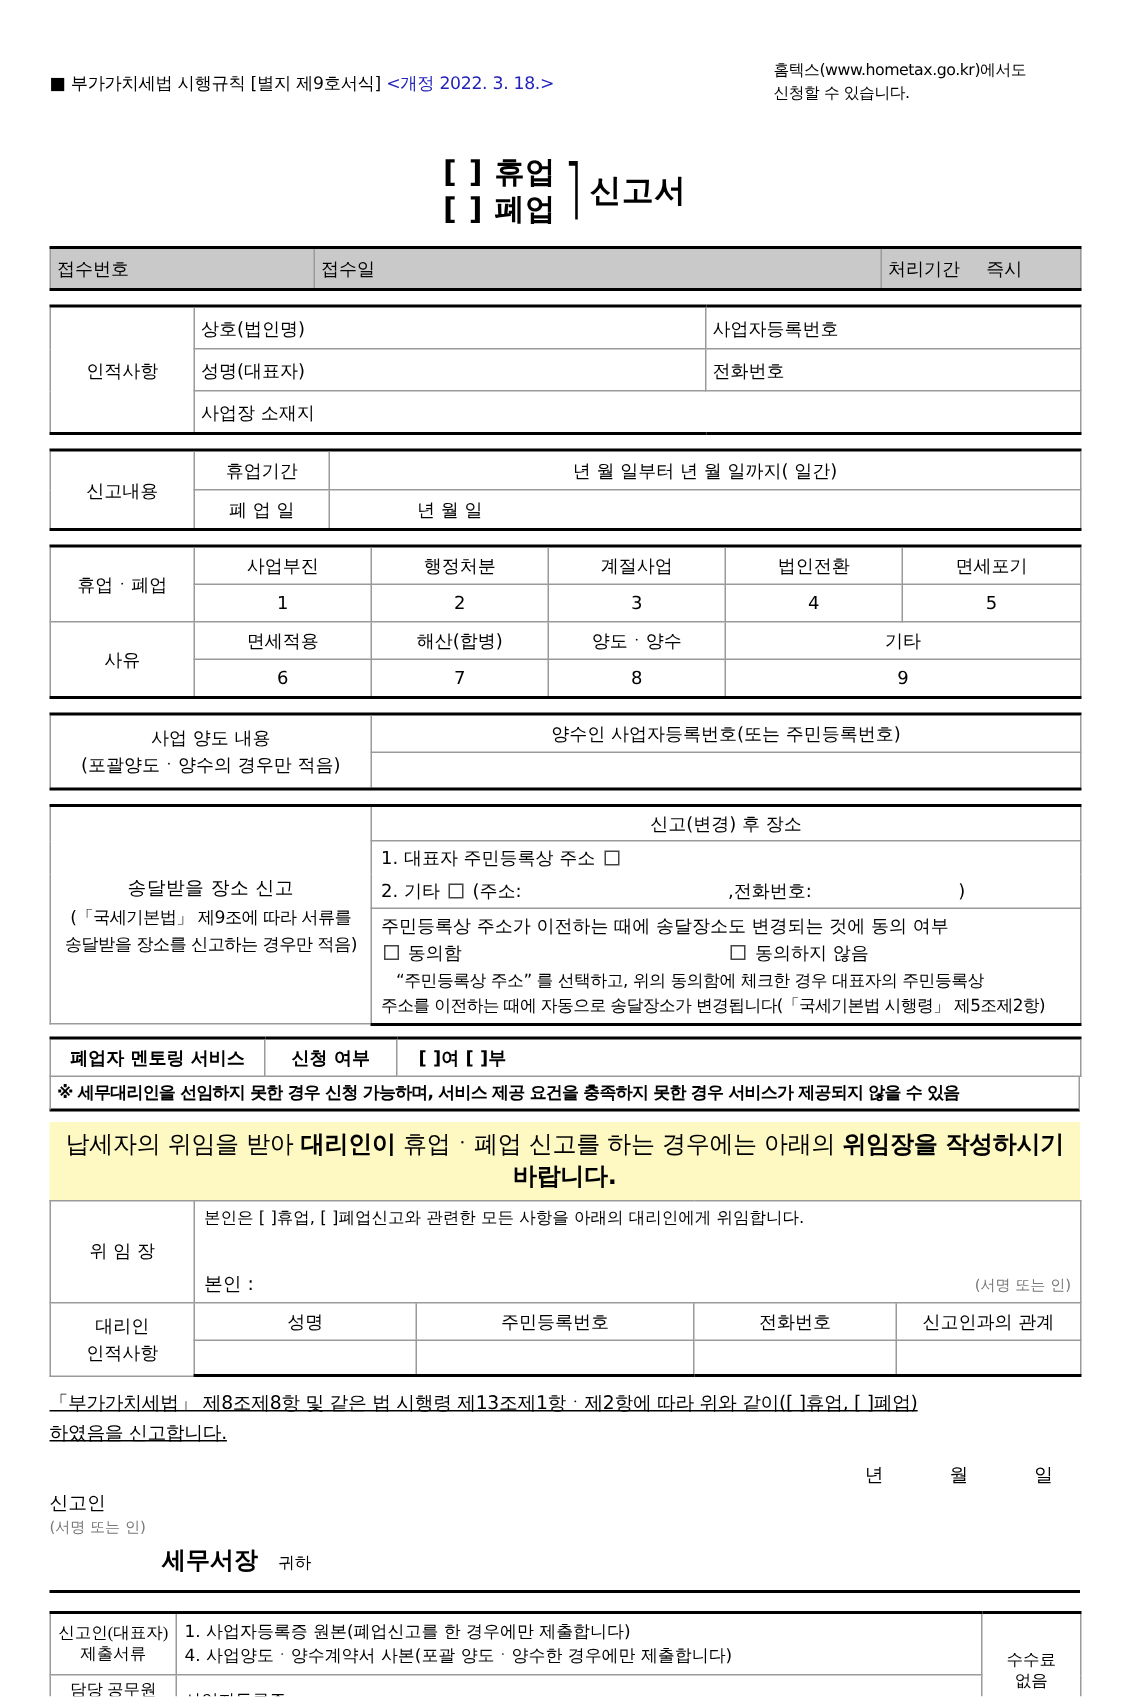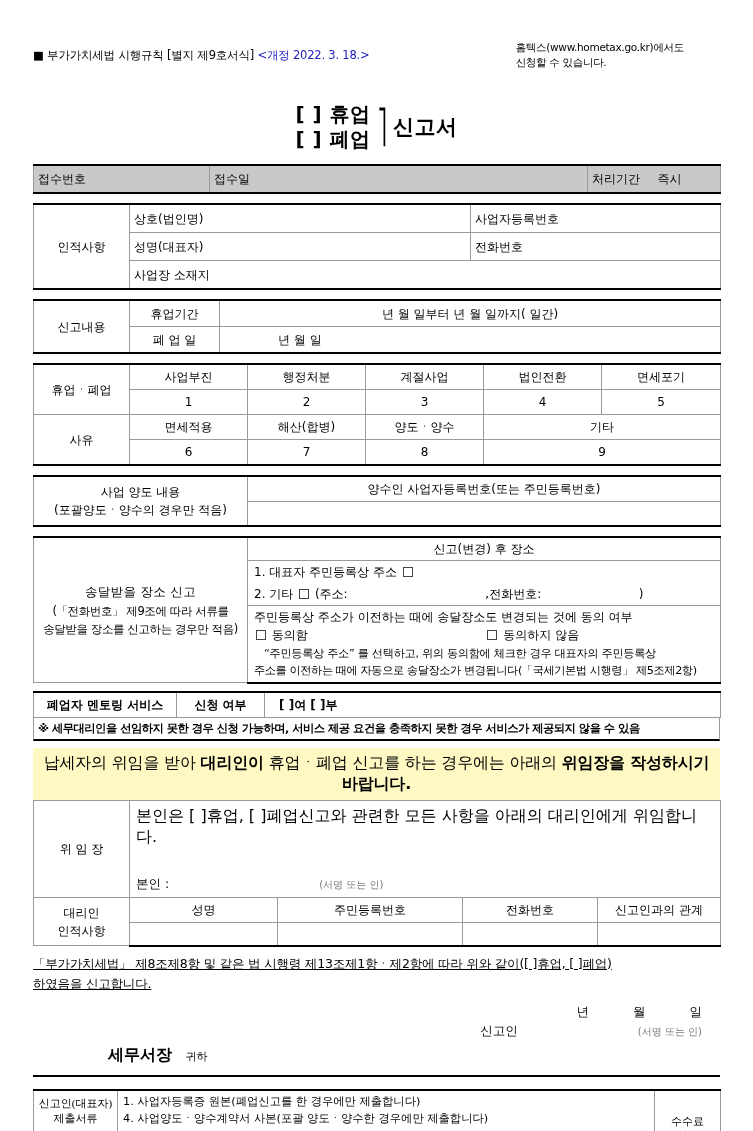--- a/index.html
+++ b/index.html
@@ -170,20 +170,21 @@
     margin-top: 10px;
     padding-right: 18px;
   }
   .date-row span { margin-left: 44px; }
   .signer-row {
     display: flex;
     justify-content: flex-end;
     align-items: baseline;
     font-size: 12.5px;
     margin-top: 2px;
+    flex-direction: column;
   }
   .signer-row .who { margin-right: 120px; }
   .office-row {
     font-size: 16px;
     font-weight: bold;
     margin-top: 5px;
     padding-left: 75px;
   }
   .office-row .sub { font-size: 11px; font-weight: normal; margin-left: 8px; }
 
@@ -371,21 +372,21 @@
 
   <table class="frm deliv">
     <colgroup>
           <col style="width:214px">
           <col style="width:473px">
         </colgroup>
     <tbody>
       <tr>
         <td rowspan="4" class="ctr mid tb-top" style="line-height:1.55;padding:1px 2px;font-size:11.5px;letter-spacing:-0.4px">
           <div style="font-size:12.5px;letter-spacing:0.3px;margin-bottom:2px">송달받을 장소 신고</div>
-          <div>(「전화번호」 제9조에 따라 서류를</div>
+          <div>(「국세기본법」 제9조에 따라 서류를</div>
           <div>송달받을 장소를 신고하는 경우만 적음)</div>
         </td>
         <td class="ctr tb-top" style="height:18px">신고(변경) 후 장소</td>
       </tr>
       <tr>
         <td class="lft noB" style="height:18px;padding-left:6px">
           <span>1. 대표자 주민등록상 주소</span>
           <span class="chk"></span>
         </td>
       </tr>
@@ -446,22 +447,22 @@
           <col style="width:96px">
           <col style="width:148px">
           <col style="width:185px">
           <col style="width:135px">
           <col style="width:123px">
         </colgroup>
     <tbody>
       <tr>
         <td rowspan="1" class="ctr mid" style="height:48px">위 임 장</td>
         <td colspan="4" class="lft" style="padding:4px 6px">
-          <div style="font-size:16px">본인은 [   ]휴업, [   ]폐업신고와 관련한 모든 사항을 아래의 대리인에게 위임합니다.</div>
-          <div style="display:flex;justify-content:flex-start;align-items:baseline;margin-top:28px">
+          <div style="font-size:11px">본인은 [   ]휴업, [   ]폐업신고와 관련한 모든 사항을 아래의 대리인에게 위임합니다.</div>
+          <div style="display:flex;justify-content:space-between;align-items:baseline;margin-top:28px">
             <span style="font-size:12.5px;margin-right:150px">본인 :</span>
             <span class="sign-note">(서명 또는 인)</span>
           </div>
         </td>
       </tr>
       <tr>
         <td rowspan="2" class="ctr mid" style="line-height:1.5">
           <div>대리인</div>
           <div>인적사항</div>
         </td>

